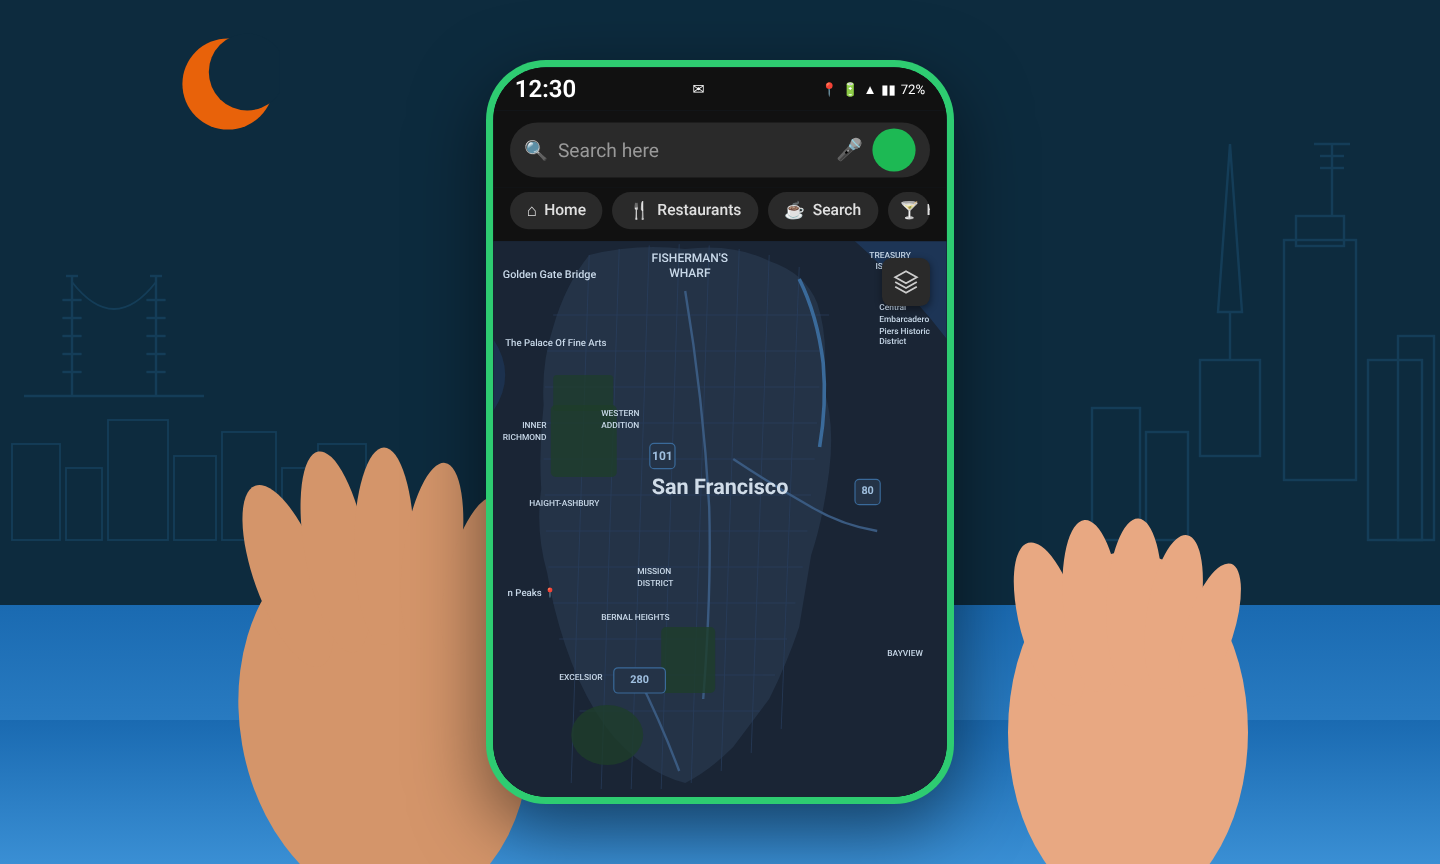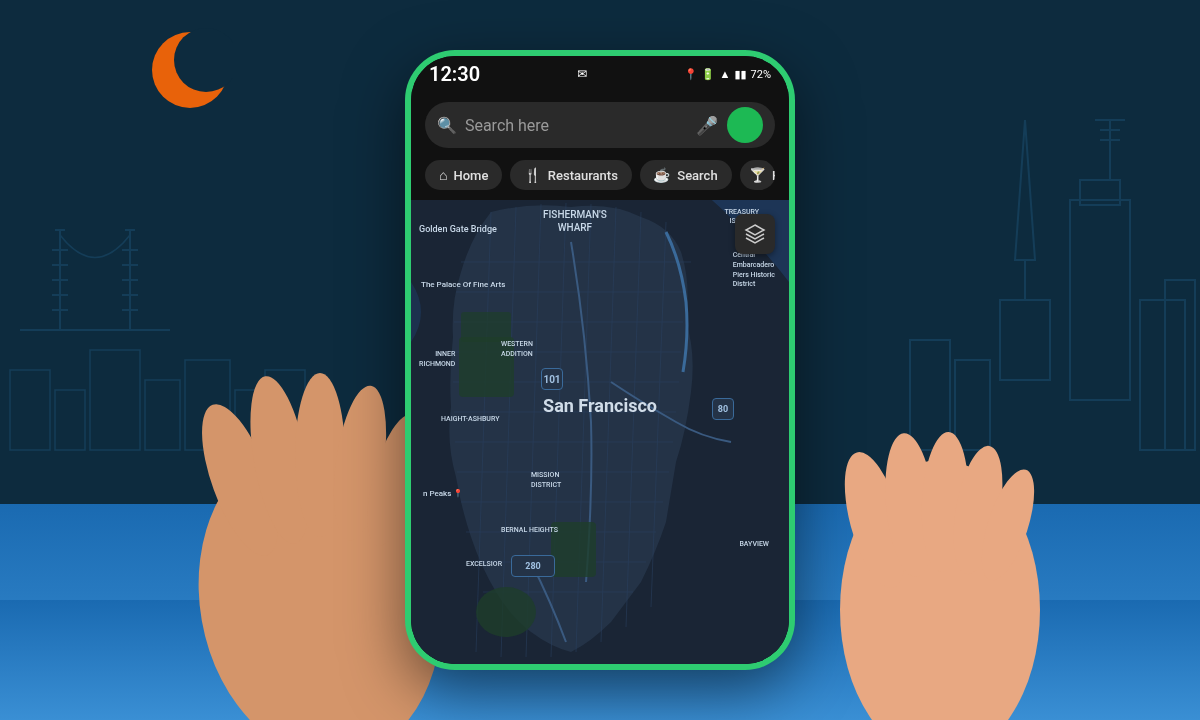--- a/index.html
+++ b/index.html
@@ -477,21 +477,21 @@
           <div class="map-label" style="left:132px; top:8px; font-size:10px; text-align:center; line-height:1.3;">FISHERMAN'S<br>WHARF</div>
           <div class="map-label" style="right:30px; top:8px; font-size:7px; text-align:center; line-height:1.3;">TREASURY<br>ISLAND</div>
           <div class="map-label" style="right:14px; top:51px; font-size:7px; text-align:left; line-height:1.4;">Central<br>Embarcadero<br>Piers Historic<br>District</div>
           <div class="map-label" style="left:10px; top:80px; font-size:8px;">The Palace Of Fine Arts</div>
           <div class="map-label" style="left:8px; top:150px; font-size:7px; line-height:1.4;text-align:right;">INNER<br>RICHMOND</div>
           <div class="map-label" style="left:90px; top:140px; font-size:7px; line-height:1.4;">WESTERN<br>ADDITION</div>
           <div class="map-label large" style="left:50%; top:195px; transform:translateX(-50%); font-size:18px; font-weight:700;">San Francisco</div>
           <div class="map-label" style="left:30px; top:215px; font-size:7px;text-align:right;">HAIGHT-ASHBURY</div>
           <div class="map-label" style="left:12px; top:265px; font-size:8px;margin-top:24px;">n Peaks 📍</div>
           <div class="map-label" style="left:120px; top:271px; font-size:7px; line-height:1.4;">MISSION<br>DISTRICT</div>
-          <div class="map-label" style="left:90px; top:326px; font-size:7px;">BERNAL HEIGHTS</div>
+          <div class="map-label" style="left:90px; top:310px; font-size:7px;">BERNAL HEIGHTS</div>
           <div class="map-label" style="left:55px; top:360px; font-size:7px;text-align:center;">EXCELSIOR</div>
           <div class="map-label" style="right:20px; top:340px; font-size:7px;">BAYVIEW</div>
 
           <div style="position:absolute; left:130px; top:168px; width:22px; height:22px; background:#243347; border:1.5px solid #3a6a9a; border-radius:4px; display:flex; align-items:center; justify-content:center; color:#a0c0e0; font-size:10px; font-weight:bold;">101</div>
           <div style="position:absolute; right:55px; top:198px; width:22px; height:22px; background:#243347; border:1.5px solid #3a6a9a; border-radius:4px; display:flex; align-items:center; justify-content:center; color:#a0c0e0; font-size:9px; font-weight:bold;margin-left:33px;">80</div>
           <div style="position:absolute; left:100px; top:355px; width:44px; height:22px; background:#243347; border:1.5px solid #3a6a9a; border-radius:4px; display:flex; align-items:center; justify-content:center; color:#a0c0e0; font-size:9px; font-weight:bold;">280</div>
 
           <div class="layers-btn">
             <svg width="22" height="22" viewBox="0 0 22 22" fill="none">
               <polygon points="11,2 20,7 11,12 2,7" stroke="#ccc" stroke-width="1.5" fill="none"></polygon>

